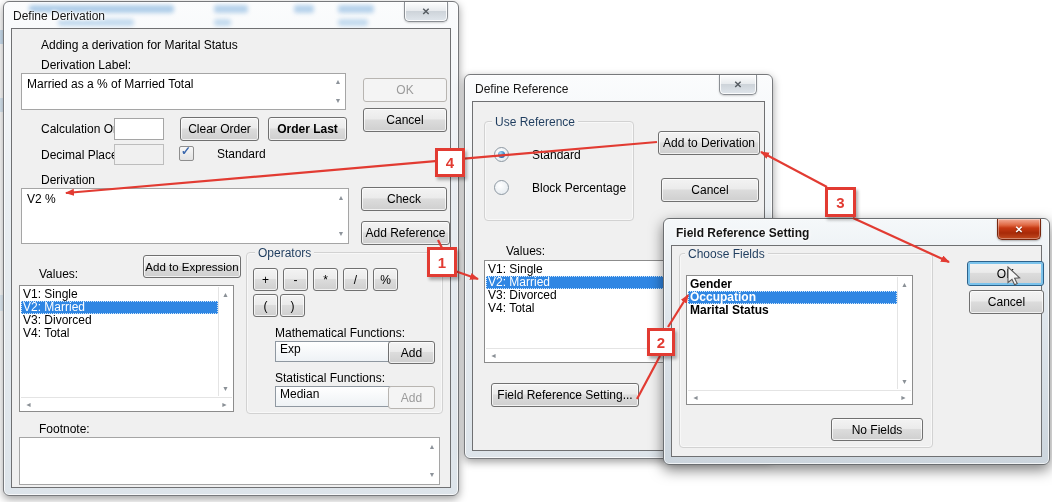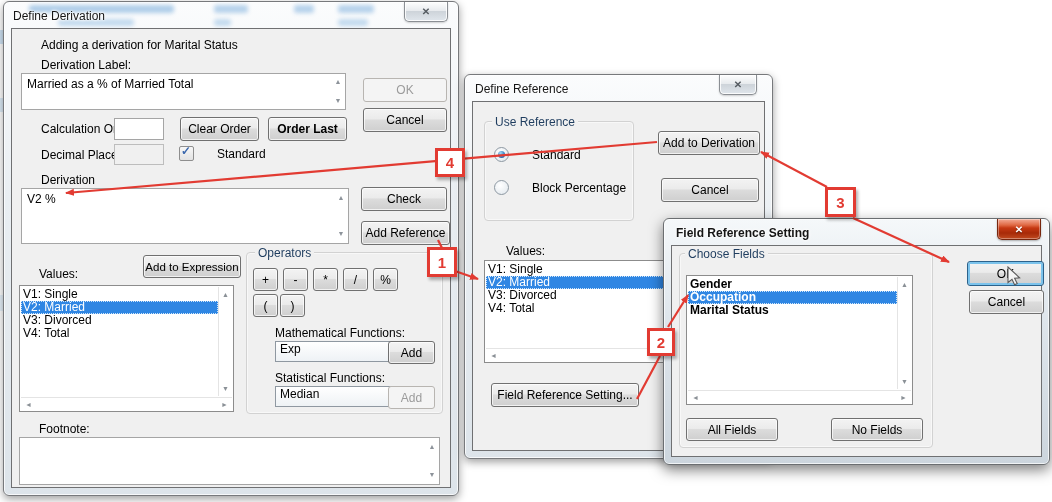--- a/index.html
+++ b/index.html
@@ -219,21 +219,20 @@
           <div class="sg" style="top:4px;left:3px;">▲</div>
           <div class="sg" style="bottom:3px;left:3px;">▼</div>
         </div>
         <div class="hsb">
           <div class="sg" style="left:4px;top:3px;">◄</div>
           <div class="sg" style="right:4px;top:3px;">►</div>
         </div>
       </div>
       <div class="btn default-focus" style="left:303px;top:42px;width:75px;height:23px;">OK</div>
       <div class="btn" style="left:305px;top:71px;width:73px;height:22px;">Cancel</div>
-      <div class="btn" style="left:22px;top:199px;width:90px;height:21px;">All Fields</div>
       <div class="btn" style="left:167px;top:199px;width:90px;height:21px;">No Fields</div>
     </div>
   </div>
 
   <svg class="annot" width="1052" height="502" viewBox="0 0 1052 502">
     <defs>
       <marker id="ah" markerWidth="10" markerHeight="8" refX="8" refY="3.5" orient="auto" markerUnits="userSpaceOnUse">
         <path d="M0,0 L9,3.5 L0,7 Z" fill="#e23b32"></path>
       </marker>
     </defs>

